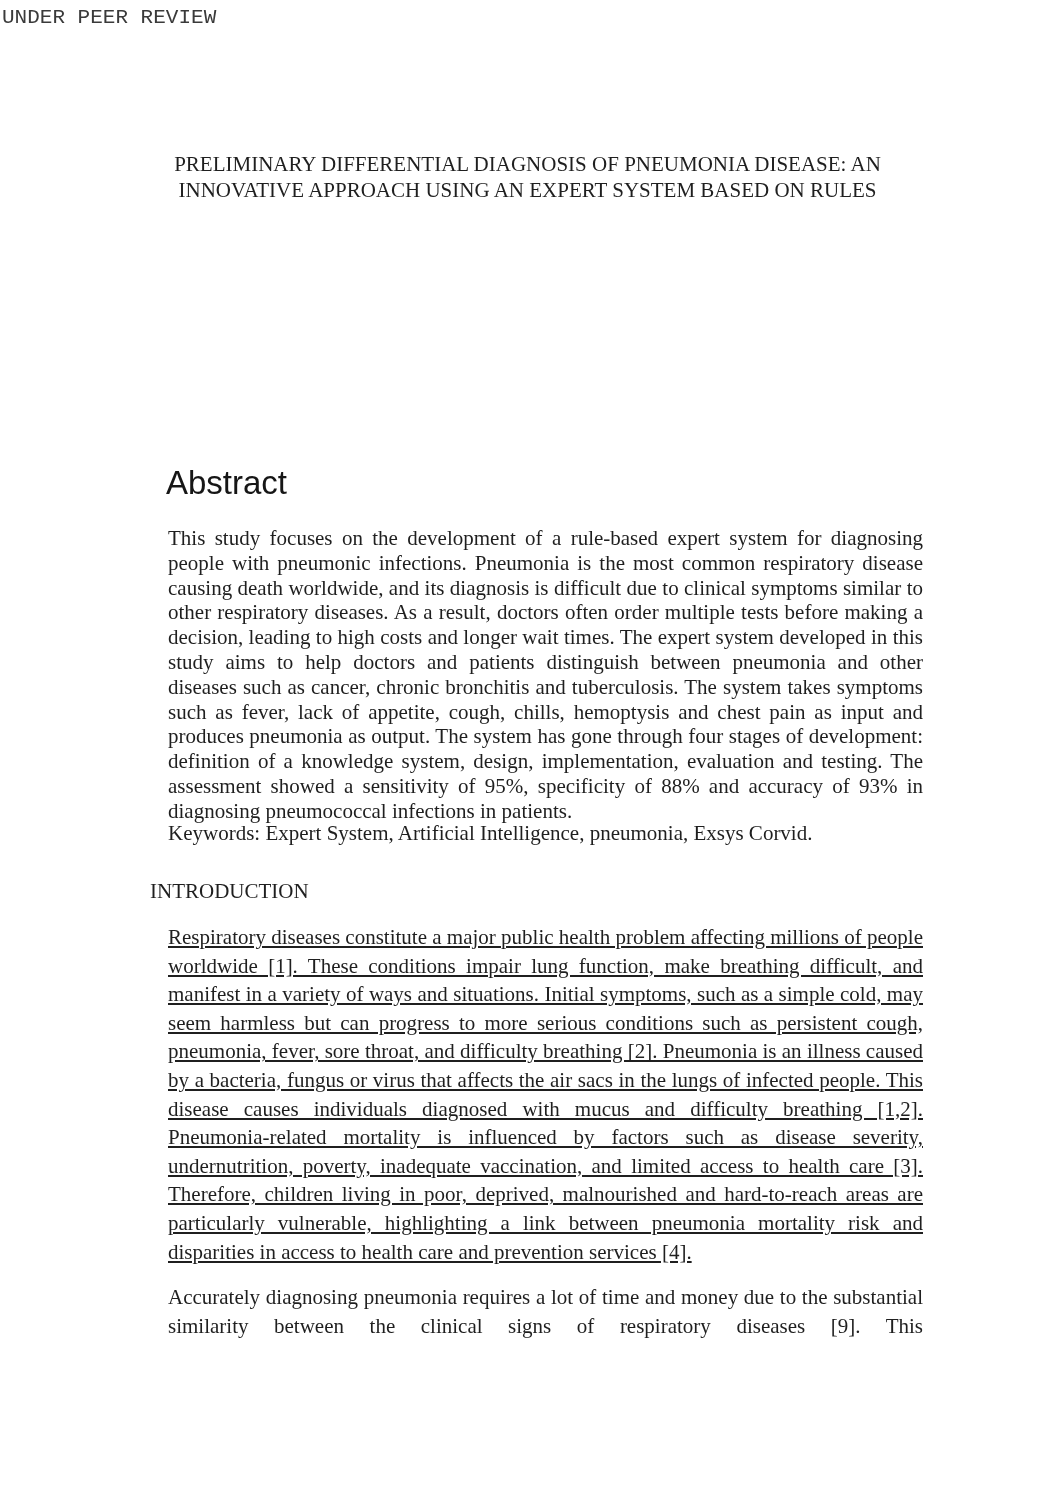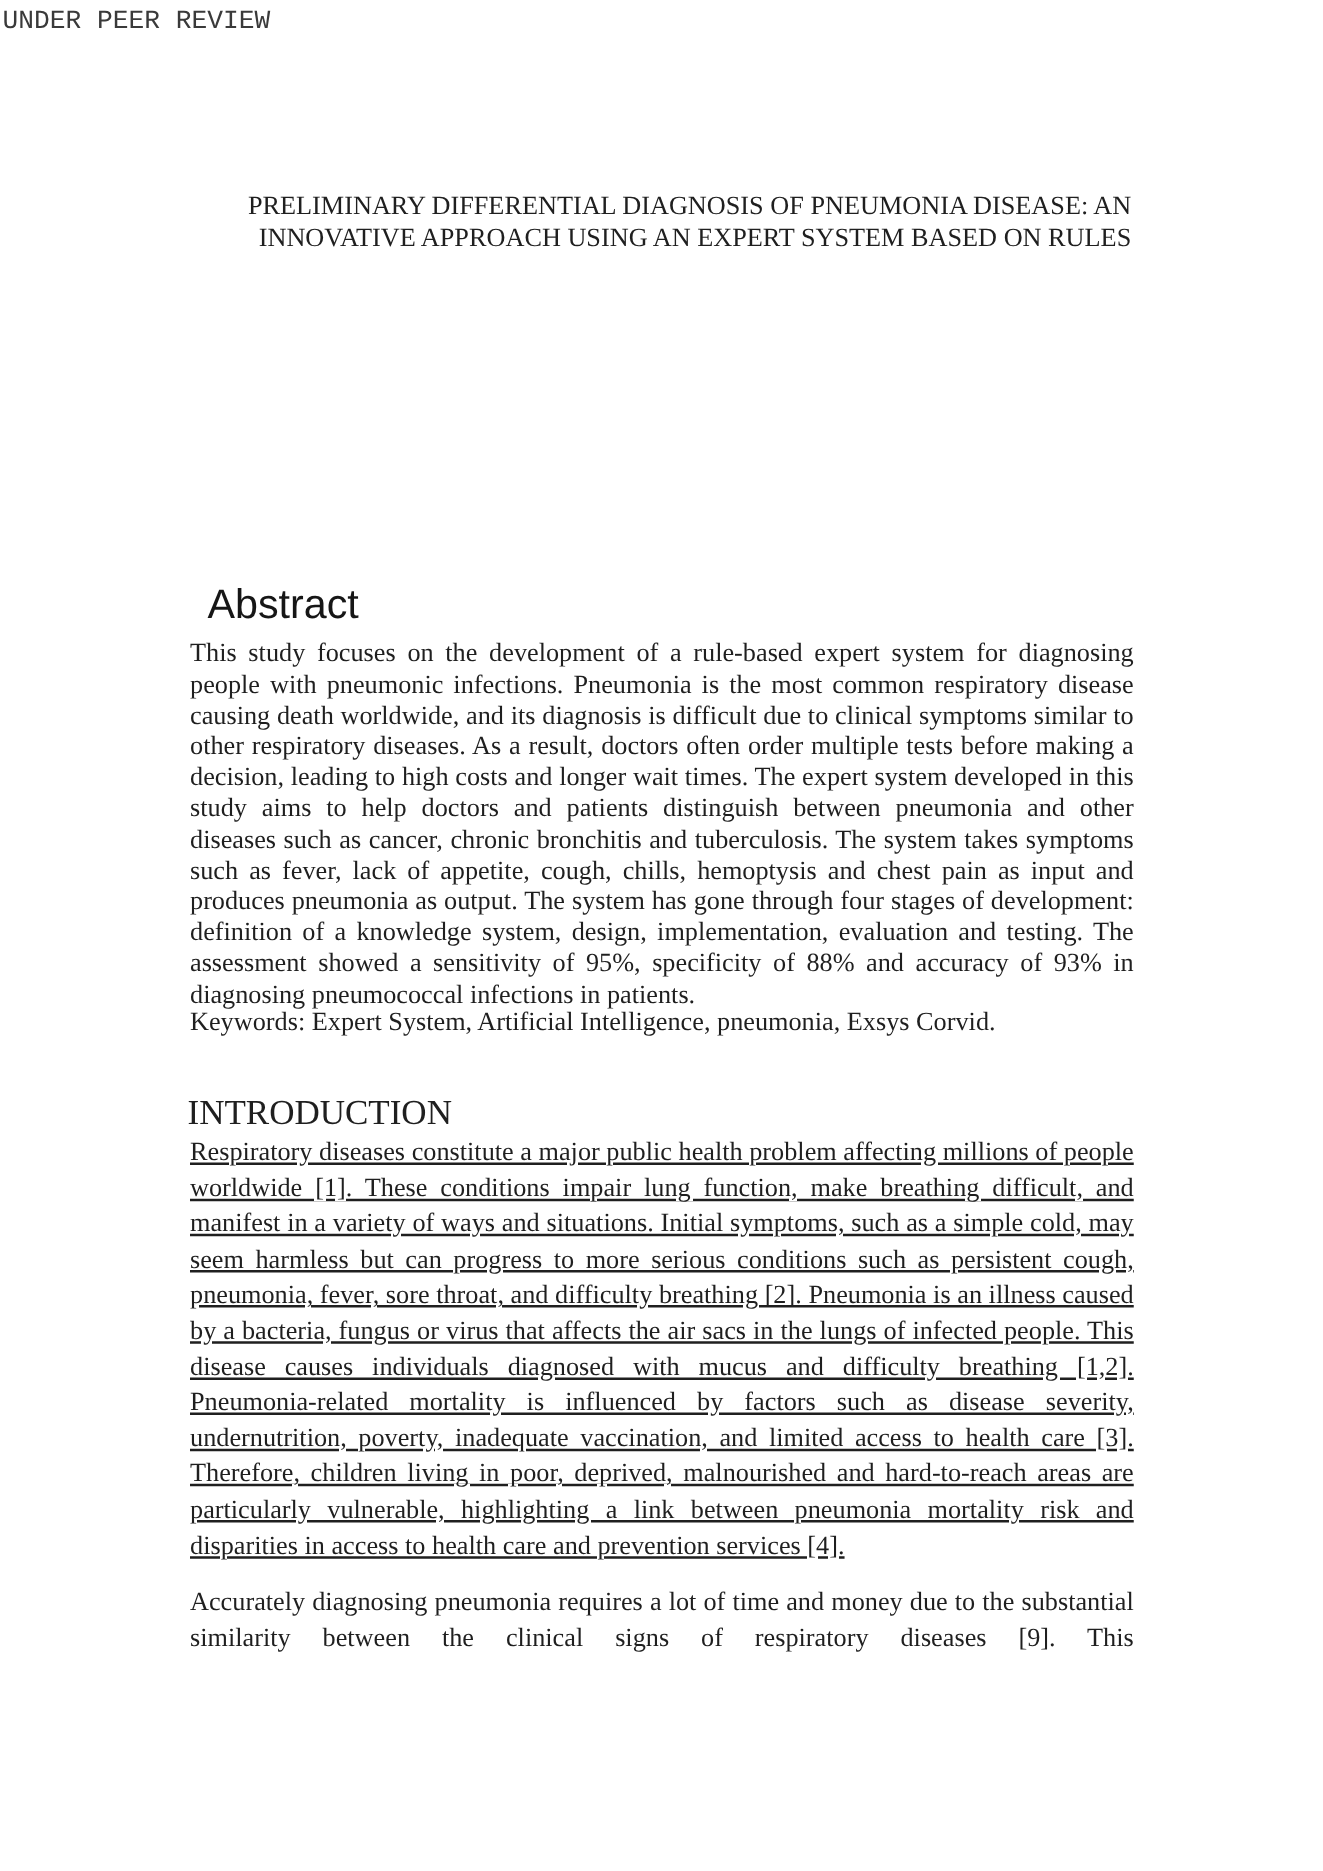--- a/index.html
+++ b/index.html
@@ -28,59 +28,59 @@
     position: absolute;
     left: 150px;
     top: 151px;
     width: 755px;
     margin: 0;
     font-family: "Liberation Serif", serif;
     font-weight: normal;
     font-size: 21px;
     line-height: 26px;
     color: #1f1f1f;
-    text-align: right;
+    text-align: center;
   }
   .abstract-heading {
     position: absolute;
     left: 150px;
     top: 450px;
     margin: 16px;
     font-family: Liberation Sans, sans-serif;
     font-weight: normal;
     font-size: 33px;
     line-height: 1;
     color: #161616;
   }
   .body-text {
     position: absolute;
     left: 150px;
     width: 755px;
-    margin: 2px;
+    margin: 18px;
     font-family: "Liberation Serif", serif;
     font-size: 21px;
     color: #1f1f1f;
   }
   .abstract-para {
     top: 508px;
     line-height: 24.8px;
     text-align: justify;
   }
   .keywords {
     top: 803px;
     line-height: 24.8px;
   }
   .intro-heading {
     position: absolute;
     left: 150px;
     top: 879px;
     margin: 0;
     font-family: "Liberation Serif", serif;
     font-weight: normal;
-    font-size: 28px;
+    font-size: 21px;
     line-height: 24.8px;
     color: #1f1f1f;
   }
   .intro-para-1 {
     top: 905px;
     line-height: 28.6px;
     text-align: justify;
     text-decoration: underline;
   }
   .intro-para-2 {

